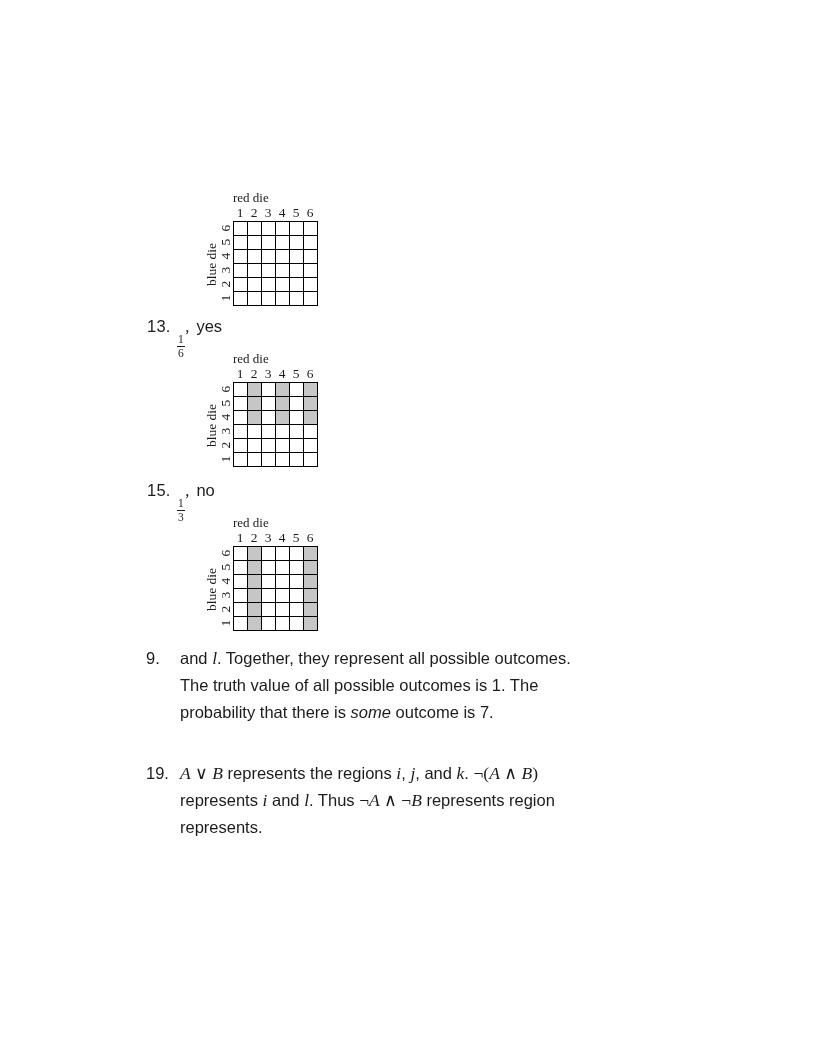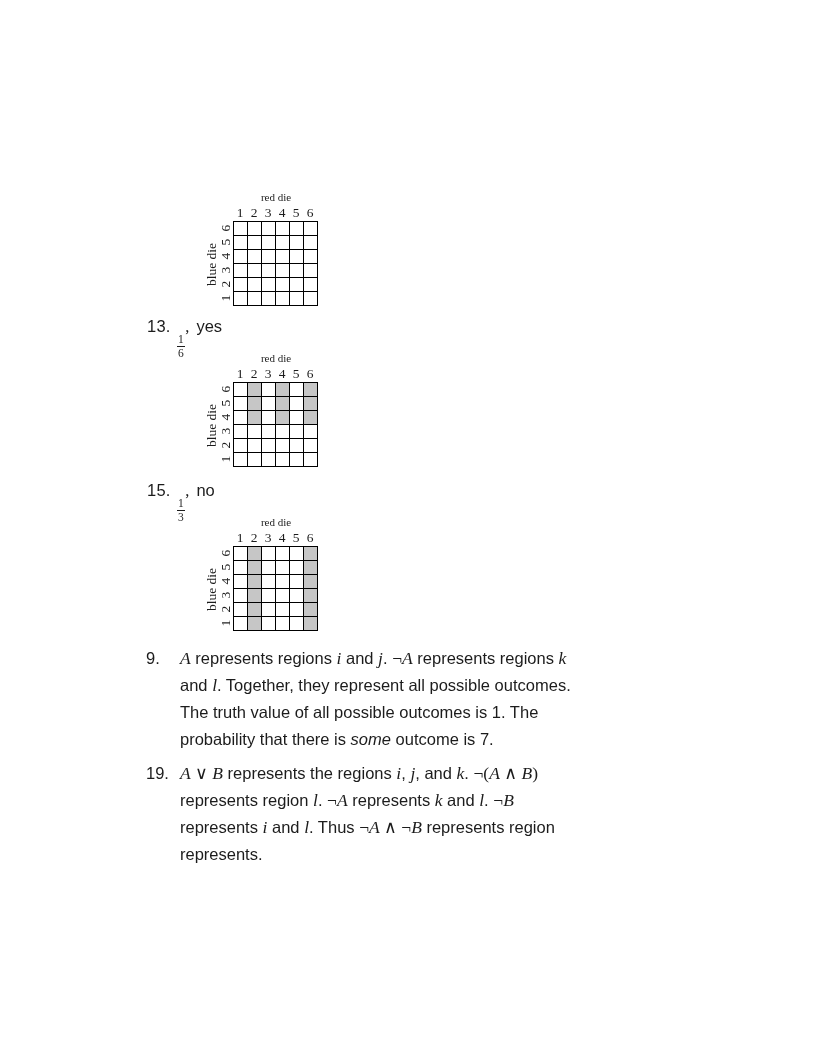--- a/index.html
+++ b/index.html
@@ -6,22 +6,22 @@
   html,body { margin:0; padding:0; }
   body {
     width:816px; height:1056px; background:var(--bg); color:var(--ink);
     font-family:"Liberation Sans", sans-serif; position:relative; overflow:hidden;
   }
   .page { position:absolute; inset:0; }
 
   
   .grid-block { position:absolute; left:204px; }
   .gb-title {
-    margin-left:29px; width:86px; height:15px; line-height:15px; text-align:center;
-    font-family:"Liberation Serif", serif; font-size:11px;
+    margin-left:29px; width:86px; height:15px; line-height:15px; 
+    font-family:"Liberation Serif", serif; font-size:13px;
   }
   .gb-collabels {
     margin-left:29px; display:flex; height:16px;
     font-family:"Liberation Serif", serif; font-size:13.5px;
   }
   .gb-collabels span { width:14px; display:block; text-align:center; line-height:16px; }
   .gb-body { display:flex; }
   .gb-side {
     width:15px; height:86px; display:flex; align-items:center; justify-content:center;
     font-family:"Liberation Serif", serif; font-size:13.5px;
@@ -267,28 +267,26 @@
           <div class="cell"></div>
           <div class="cell"></div>
           <div class="cell"></div>
           <div class="cell shaded"></div>
         </div>
     </div>
   </div>
 
   <div class="para" id="item-17">
     <span class="pnum">9.</span>
-  <div class="pline"><span class="mi">A</span><span class="t"> represents regions </span><span class="mi">i</span><span class="t"> and </span><span class="mi">j</span><span class="t">. </span><span class="mo">¬</span><span class="mi">A</span><span class="t"> represents regions </span><span class="mi">k</span></div>
       <div class="pline"><span class="t">and </span><span class="mi">l</span><span class="t">. Together, they represent all possible outcomes.</span></div>
       <div class="pline"><span class="t">The truth value of all possible outcomes is 1. The</span></div>
       <div class="pline"><span class="t">probability that there is </span><span class="em">some</span><span class="t"> outcome is 7.</span></div>
     </div>
 
   <div class="para" id="item-19">
     <span class="pnum">19.</span>
   <div class="pline"><span class="mi">A</span><span class="mo"> ∨ </span><span class="mi">B</span><span class="t"> represents the regions </span><span class="mi">i</span><span class="t">, </span><span class="mi">j</span><span class="t">, and </span><span class="mi">k</span><span class="t">. </span><span class="mo">¬(</span><span class="mi">A</span><span class="mo"> ∧ </span><span class="mi">B</span><span class="mo">)</span></div>
-      <div class="pline"><span class="t">represents region </span><span class="mi">l</span><span class="t">. </span><span class="mo">¬</span><span class="mi">A</span><span class="t"> represents </span><span class="mi">k</span><span class="t"> and </span><span class="mi">l</span><span class="t">. </span><span class="mo">¬</span><span class="mi">B</span></div>
       <div class="pline"><span class="t">represents </span><span class="mi">i</span><span class="t"> and </span><span class="mi">l</span><span class="t">. Thus </span><span class="mo">¬</span><span class="mi">A</span><span class="mo"> ∧ </span><span class="mo">¬</span><span class="mi">B</span><span class="t"> represents region</span></div>
       <div class="pline"><span class="t">represents.</span></div>
     </div>
 
 
 </div>
 
 </body></html>

